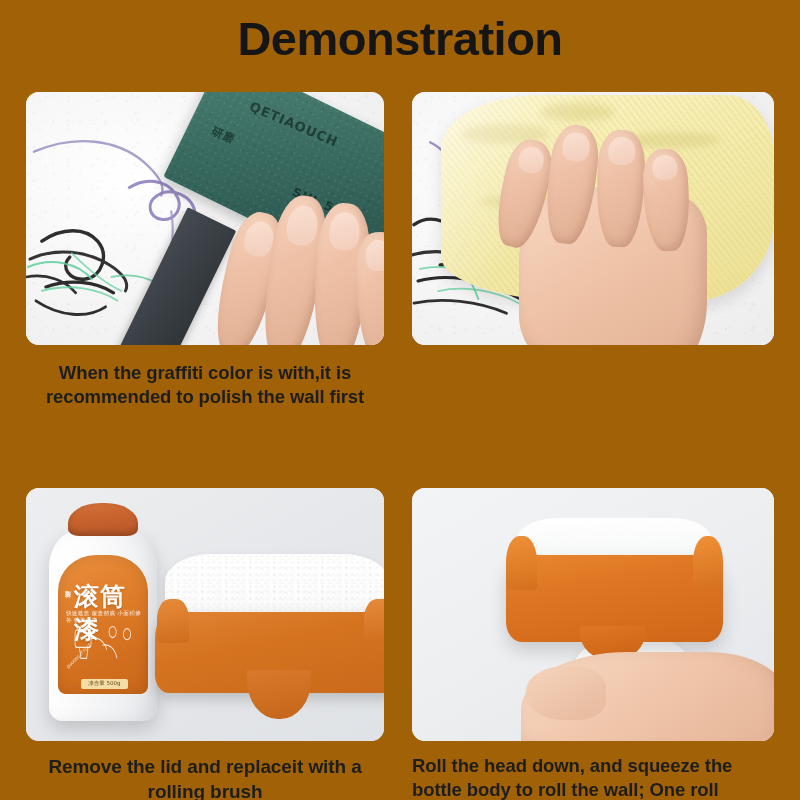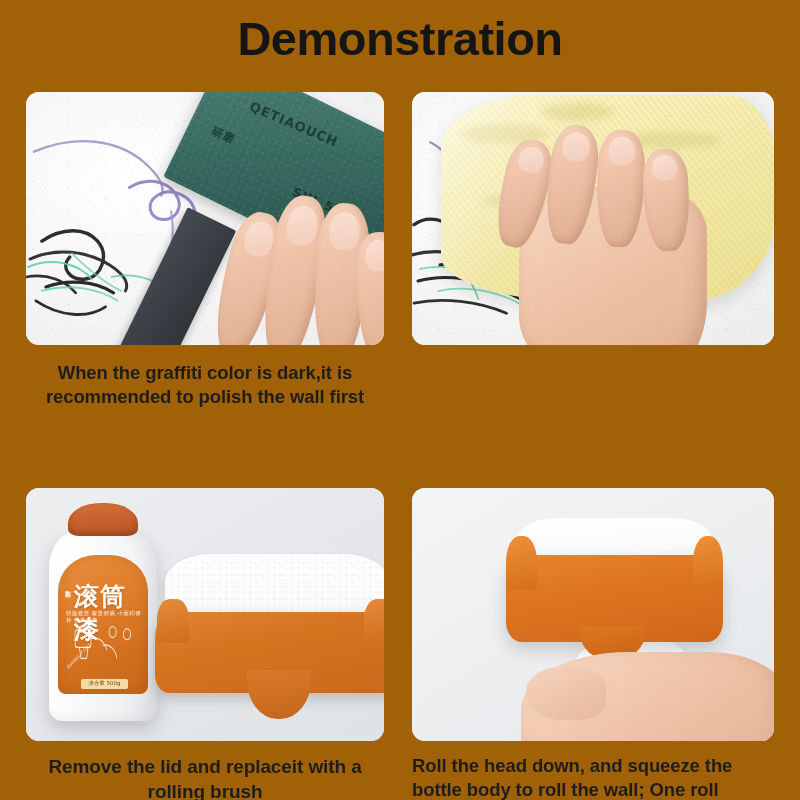--- a/index.html
+++ b/index.html
@@ -485,21 +485,21 @@
               </div>
             <div class="finger f3">
                 <div class="nail"></div>
               </div>
             <div class="finger f4">
                 <div class="nail"></div>
               </div>
           </div>
         </div>
 
-        <div class="caption center">When the graffiti color is dark,it is recommended to polish the wall first</div>
+        <div class="caption center">When the graffiti color is with,it is recommended to polish the wall first</div>
       </div>
 
       <div class="cell right">
         <div class="photo">
           <div class="wall-bg"></div>
           <div class="wall-texture"></div>
 
           <svg class="scribbles" viewBox="0 0 360 253" preserveAspectRatio="none">
             <g fill="none" stroke-linecap="round">
               <path d="M18 50 C30 56 38 66 40 78" stroke="#7a6fae" stroke-width="2.2" opacity=".75"></path>

